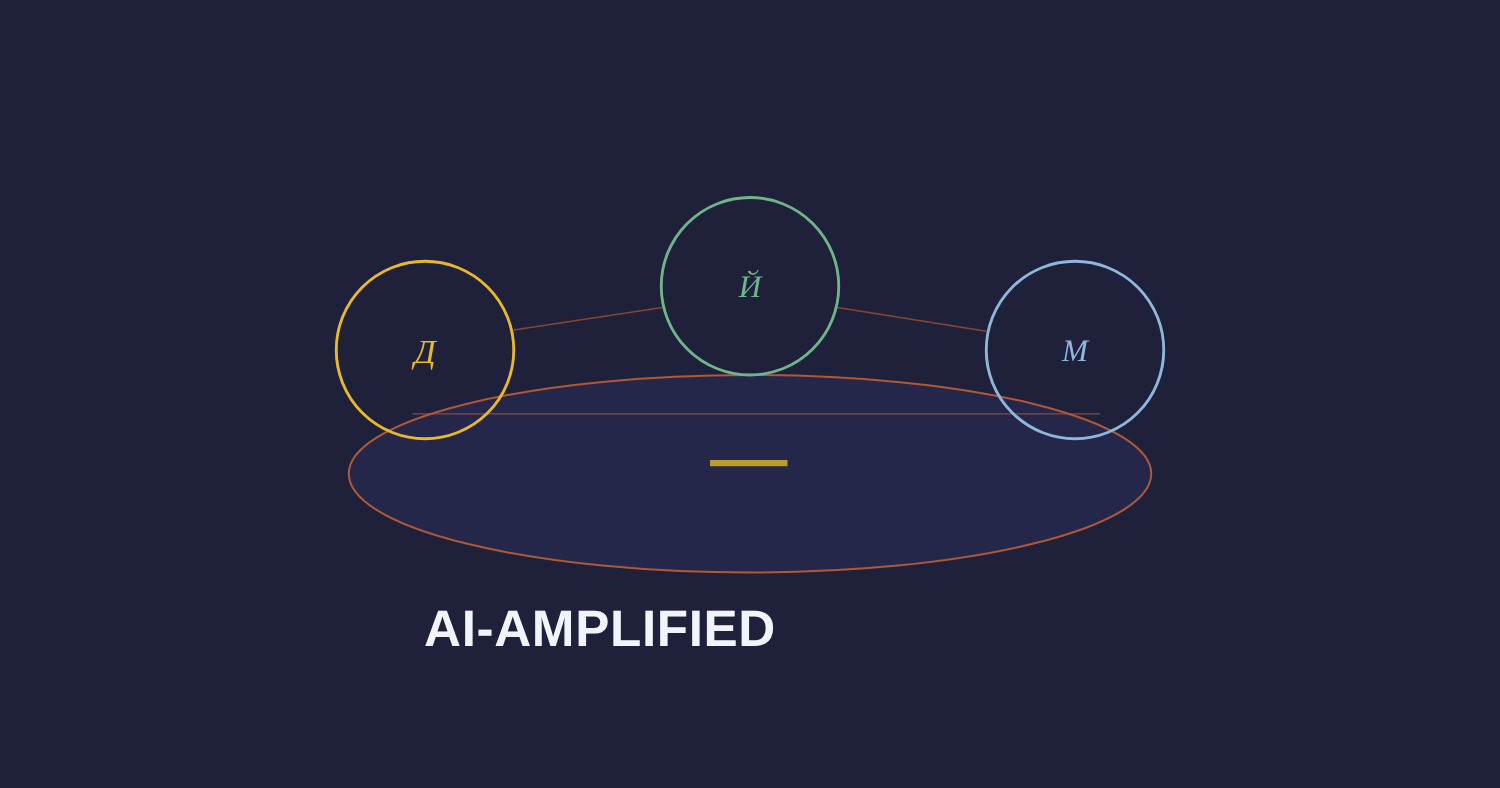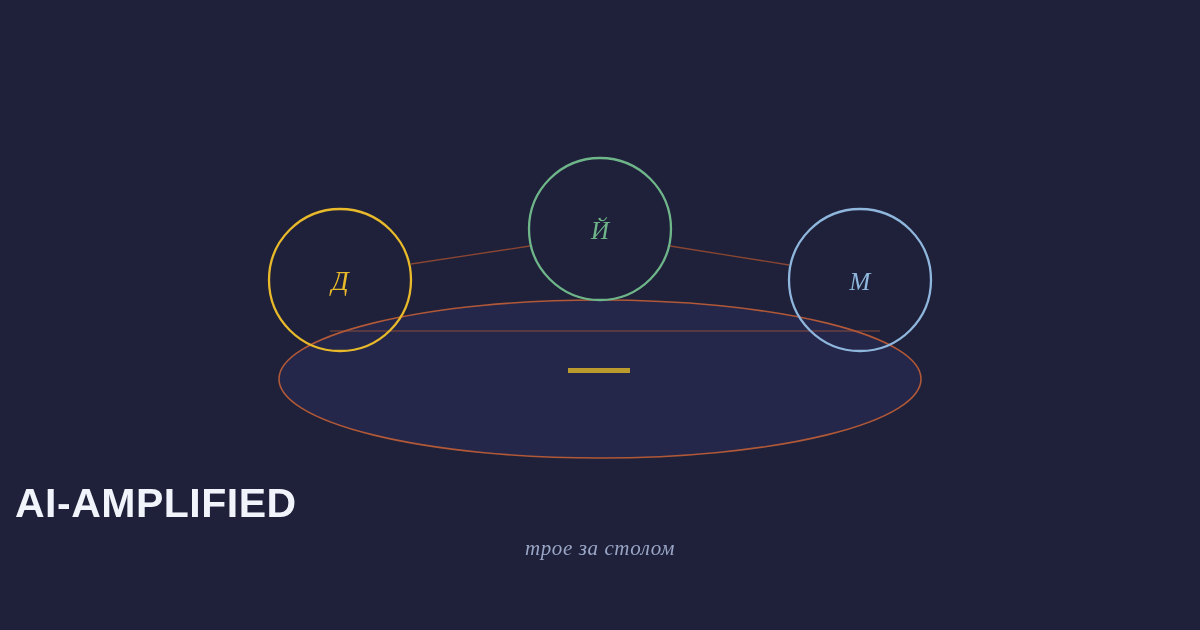--- a/index.html
+++ b/index.html
@@ -20,27 +20,27 @@
     left: 0;
     top: 0;
     width: 1200px;
     height: 630px;
   }
   .title {
     position: absolute;
     left: 0;
     top: 483px;
     width: 960px;
+    text-align: center;
     font-family: "Liberation Sans", sans-serif;
     font-weight: bold;
     font-size: 41px;
     letter-spacing: 0.5px;
     color: #f2f4fb;
     line-height: 1;
-    margin-left: 15px;
   }
   .subtitle {
     position: absolute;
     left: 0;
     top: 538px;
     width: 1200px;
     text-align: center;
     font-family: "Liberation Serif", serif;
     font-style: italic;
     font-size: 21px;
@@ -81,15 +81,14 @@
     </g>
 
     <g>
       <circle id="circ2" fill="none" cx="860" cy="280" r="71" stroke="#8fb6dd" stroke-width="2.3"></circle>
       <text id="lett2" class="node-letter" text-anchor="middle" dominant-baseline="central" x="860" y="281" fill="#8fb6dd" font-size="25">М</text>
     </g>
 
   </svg>
 
   <div class="title">AI-AMPLIFIED</div>
-  <div class="subtitle">трое за столом</div>
 
 </div>
 
 </body></html>

